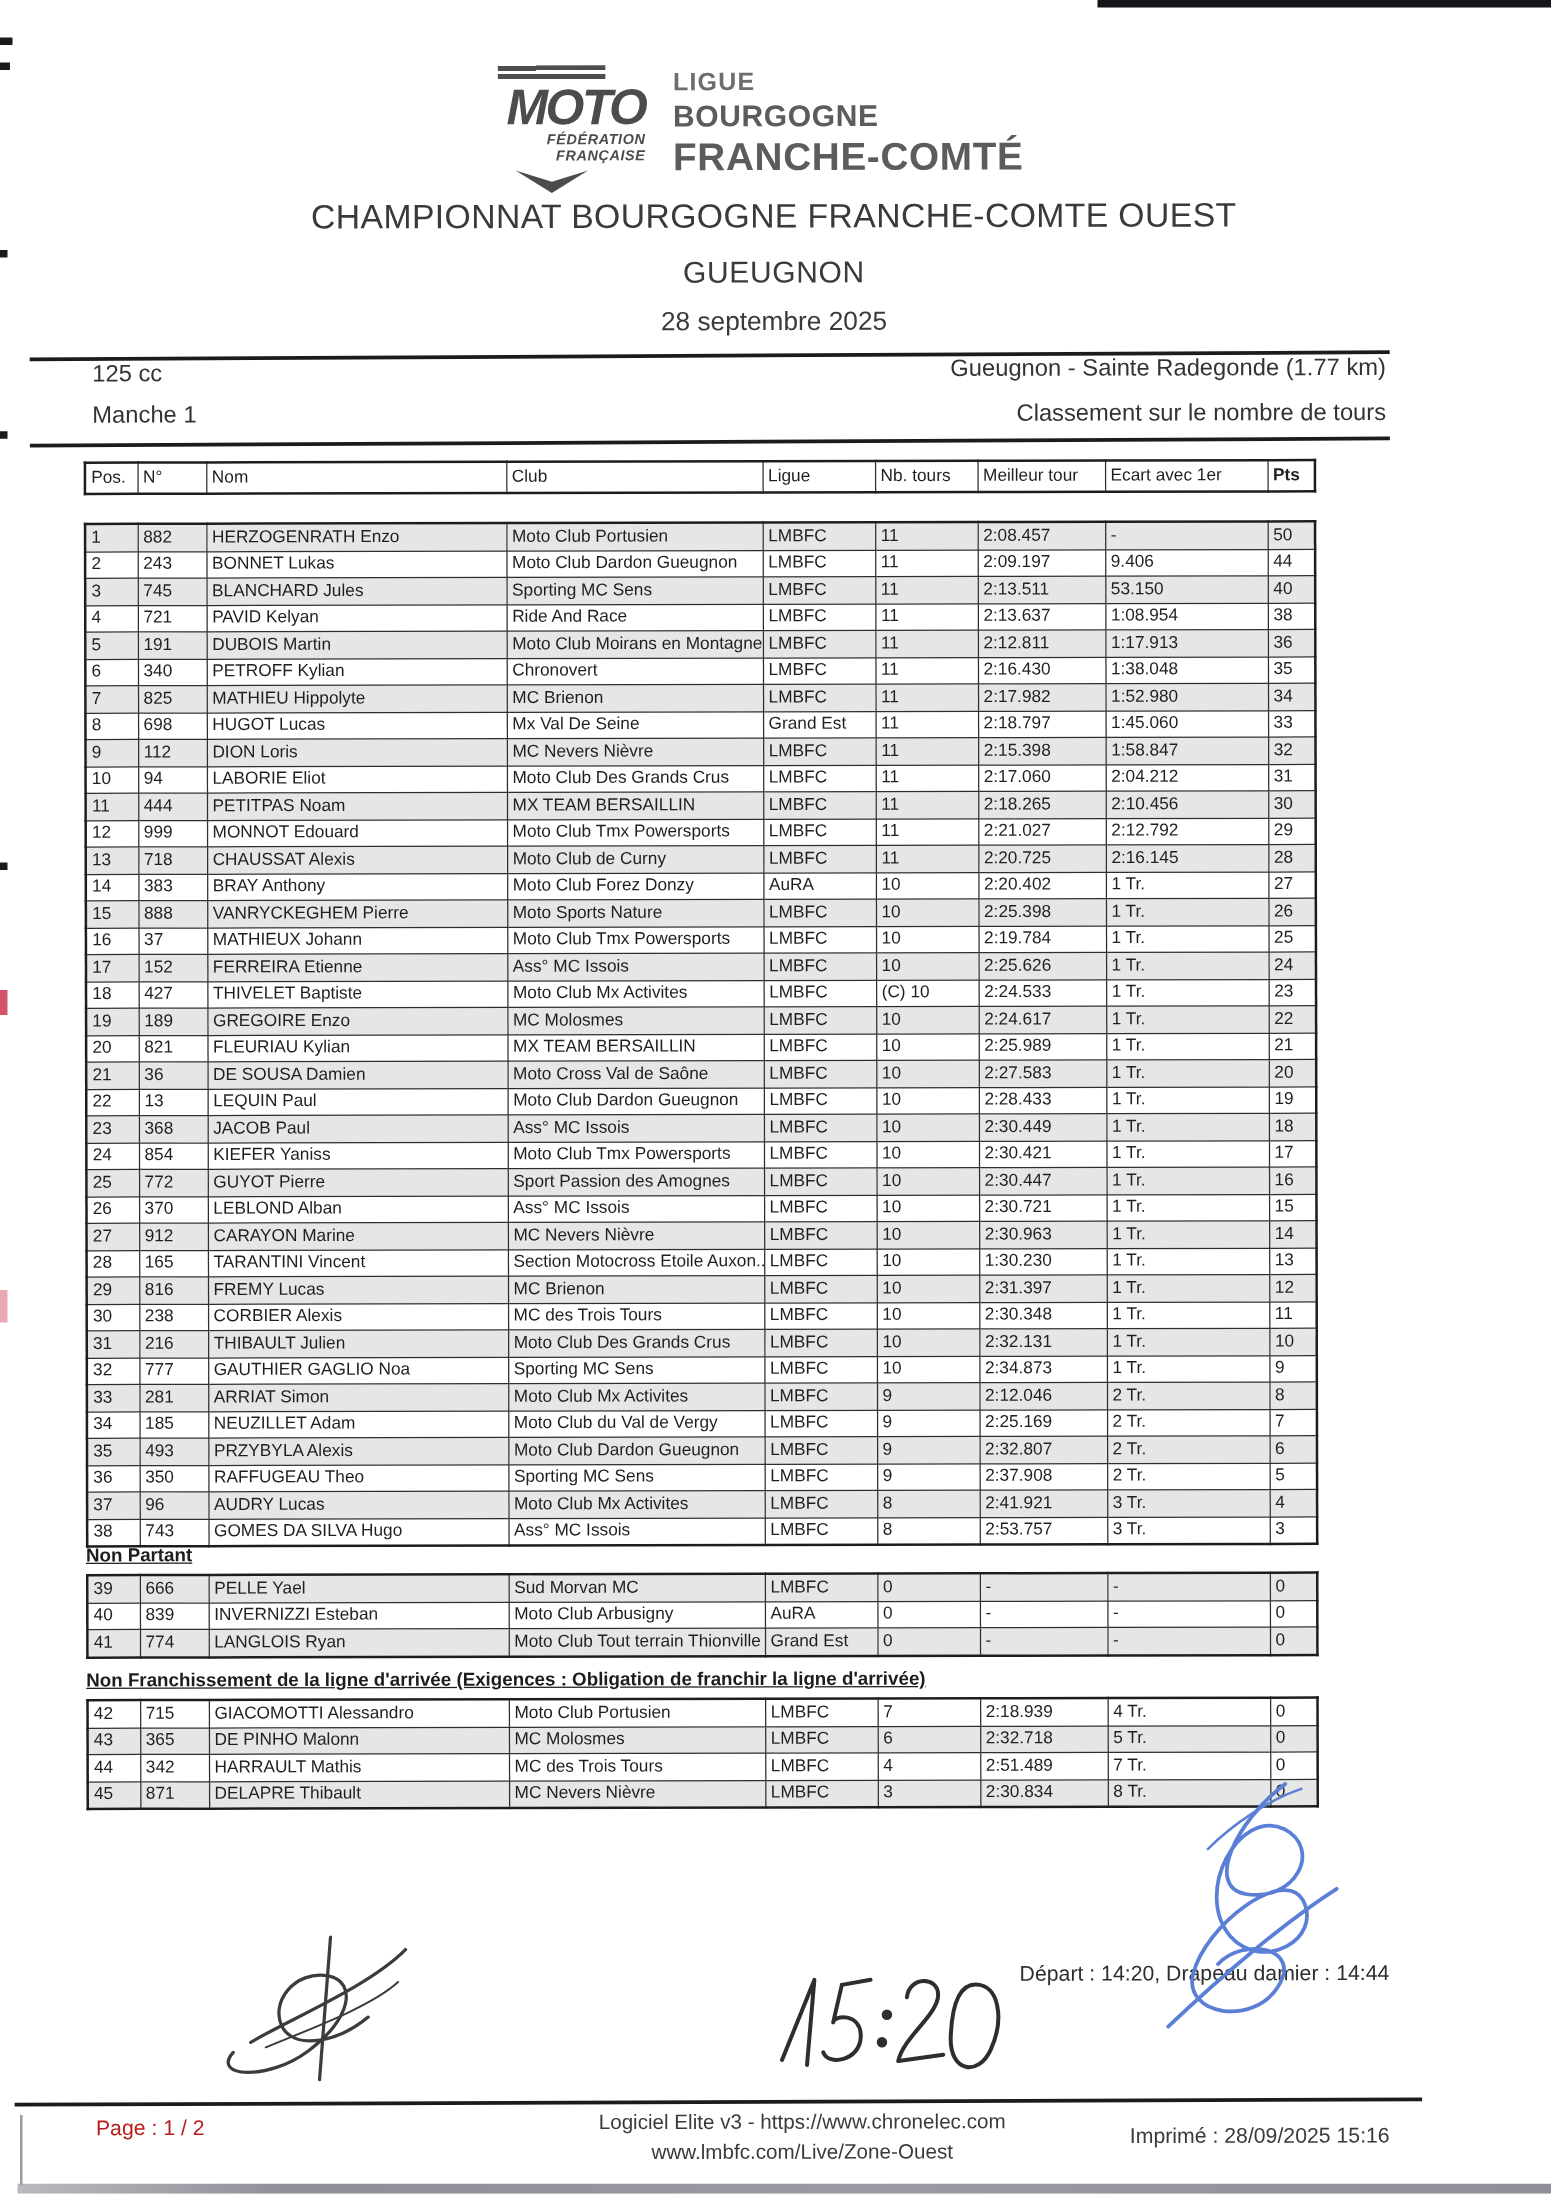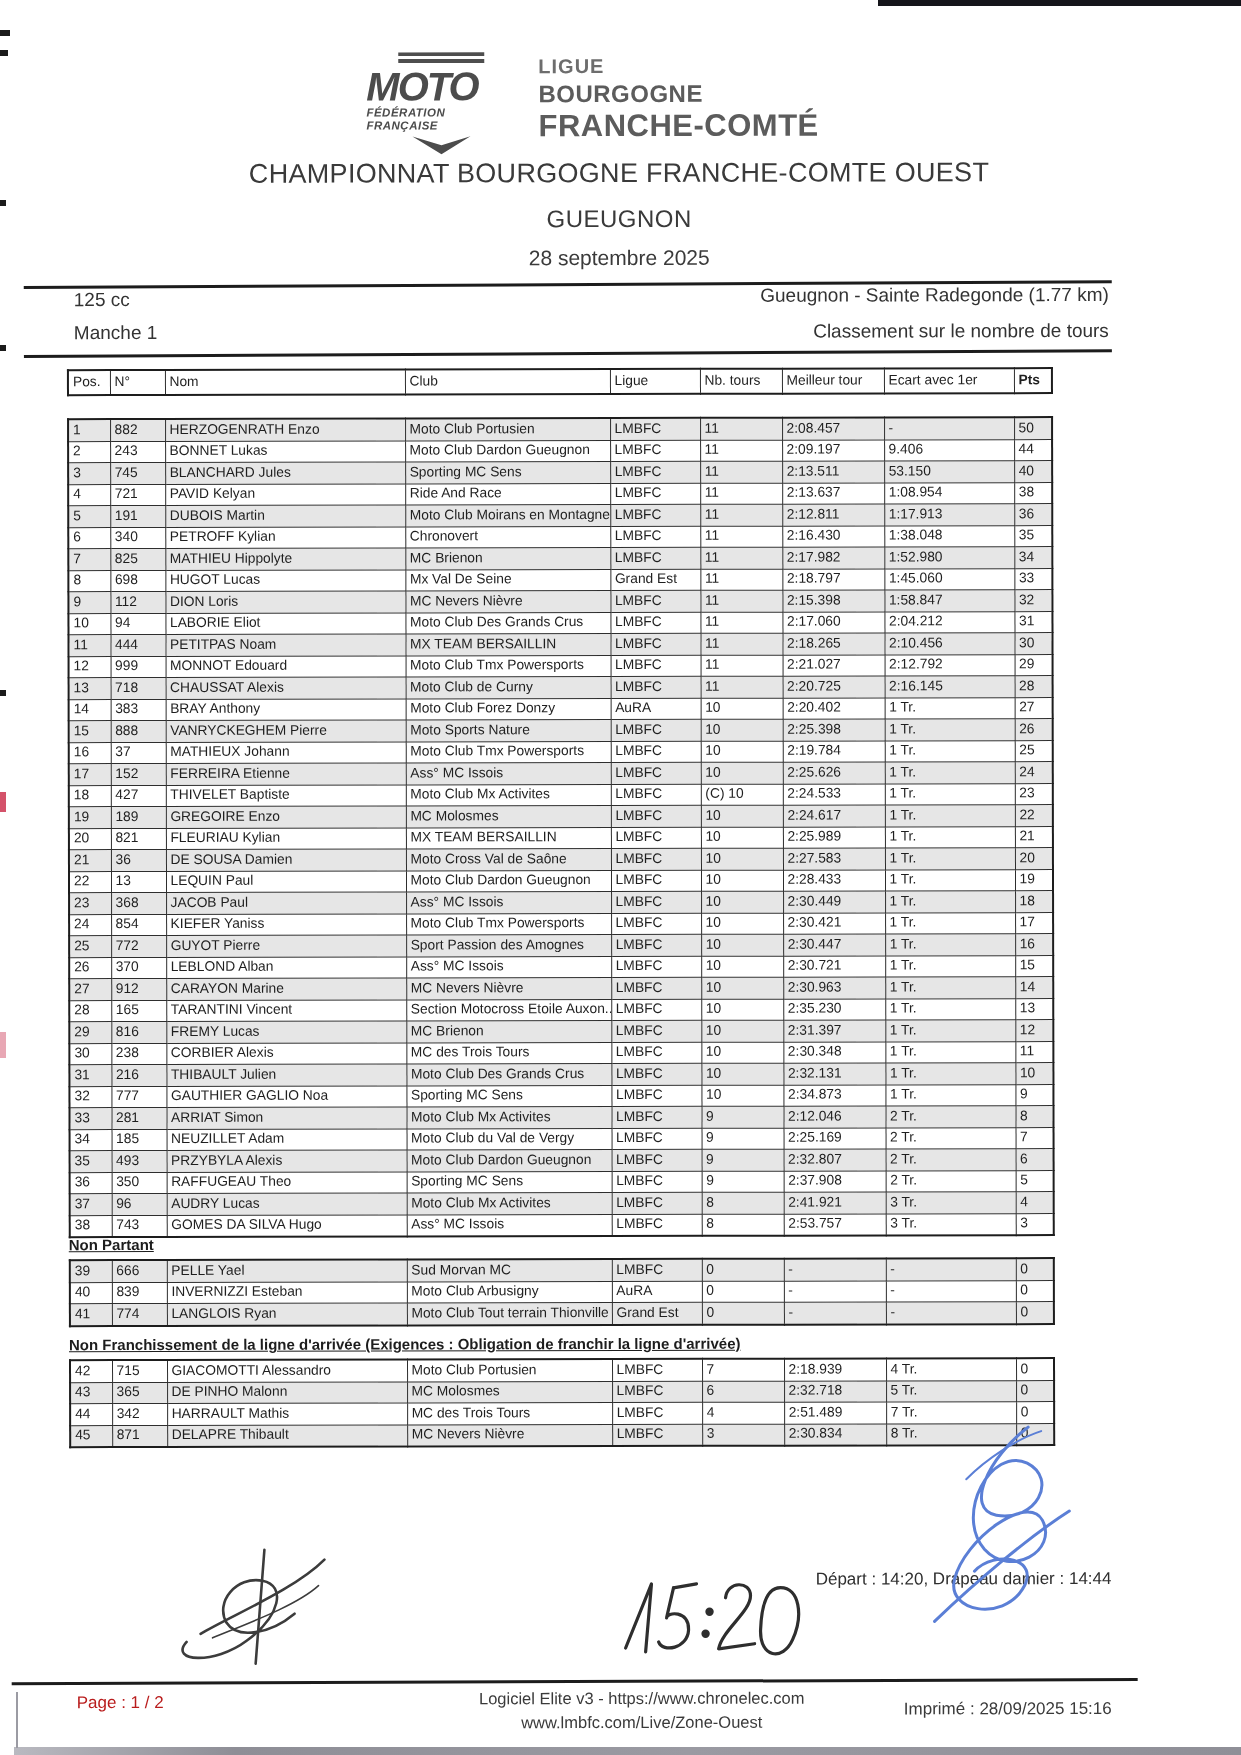--- a/index.html
+++ b/index.html
@@ -6,21 +6,21 @@
   body{
     width:1241px;height:1755px;position:relative;overflow:hidden;
     background:#ffffff;color:#2b2b2b;
     font-family:"Liberation Sans", sans-serif;
     -webkit-font-smoothing:antialiased;
   }
   .page{position:absolute;inset:0;transform:rotate(-0.12deg);}
 
   
   .logo{position:absolute;top:52px;left:368px;display:flex;gap:22px;}
-  .logo-shield{width:150px;position:relative;text-align:left;color:#4e4e4e;}
+  .logo-shield{width:150px;position:relative;text-align:right;color:#4e4e4e;}
   .logo-stripes{height:13px;width:86px;margin:0 auto 1px;
     background:repeating-linear-gradient(#4e4e4e 0 4px,#ffffff 4px 7px);}
   .logo-moto{font-size:40px;font-weight:900;font-style:italic;letter-spacing:-2px;
     line-height:40px;color:#4c4c4c;}
   .logo-fed{font-size:11.5px;font-weight:700;font-style:italic;line-height:12.5px;
     letter-spacing:.5px;color:#4c4c4c;}
   .logo-chevron{display:block;margin:3px auto 0;}
   .logo-ligue{padding-top:2px;color:#5c5c5c;}
   .ligue-line1{font-size:20px;font-weight:600;letter-spacing:1px;color:#6d6d6d;line-height:24px;}
   .ligue-line2{font-size:24px;font-weight:800;letter-spacing:.5px;line-height:32px;}
@@ -464,21 +464,21 @@
           <td>1 Tr.</td>
           <td>14</td>
         </tr>
         <tr>
           <td>28</td>
           <td>165</td>
           <td>TARANTINI Vincent</td>
           <td>Section Motocross Etoile Auxon...</td>
           <td>LMBFC</td>
           <td>10</td>
-          <td>2:35.230</td>
+          <td>1:30.230</td>
           <td>1 Tr.</td>
           <td>13</td>
         </tr>
         <tr class="shade">
           <td>29</td>
           <td>816</td>
           <td>FREMY Lucas</td>
           <td>MC Brienon</td>
           <td>LMBFC</td>
           <td>10</td>

